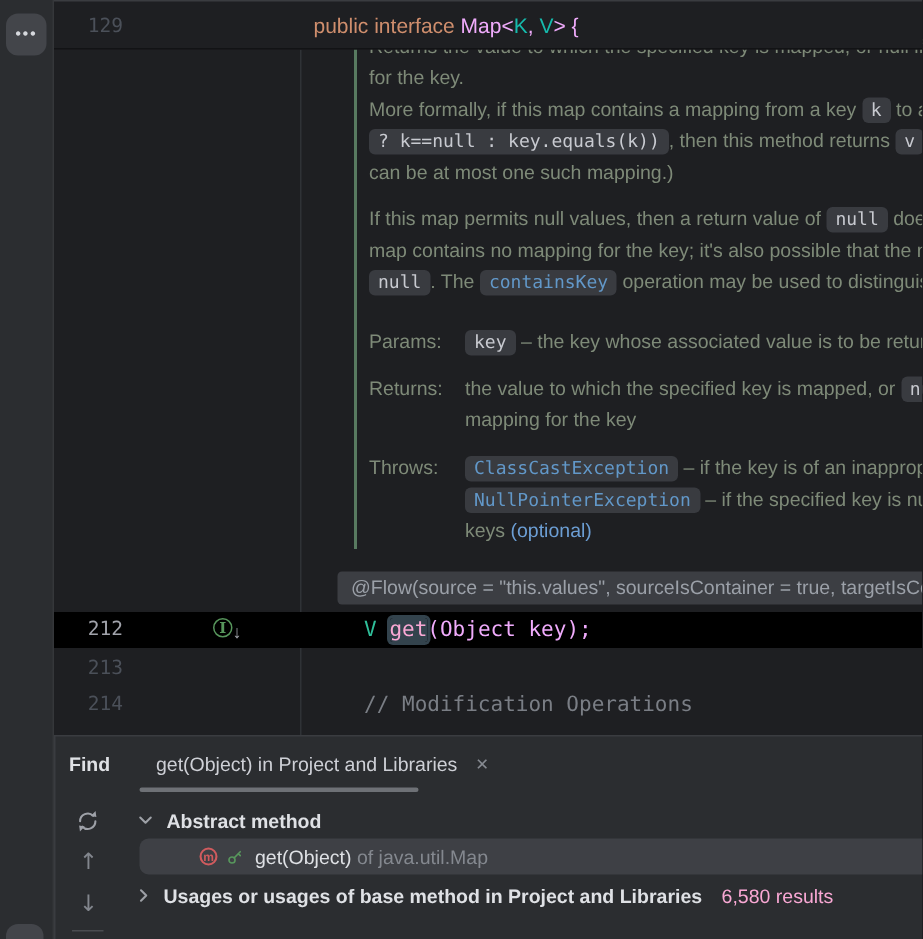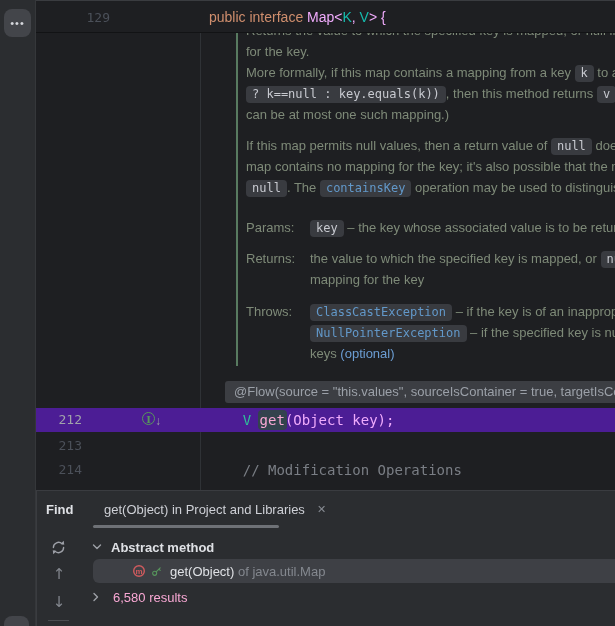--- a/index.html
+++ b/index.html
@@ -18,21 +18,21 @@
 
   
   .editor { position:absolute; left:36px; top:0; width:579px; height:490px; background:#1e1f22;
             border-top:1px solid #3a3c40; overflow:hidden; }
   .gutter-sep { position:absolute; left:164px; top:32px; bottom:0; width:1px; background:#2f3236; }
   .lnum { position:absolute; left:0; width:46px; text-align:right; color:#4b5059;
           font-family:"DejaVu Sans Mono", monospace; font-size:13px; }
 
   .sticky { position:absolute; left:0; top:1px; right:0; height:31px; background:#1e1f22;
             border-bottom:1px solid #121315; z-index:30; }
-  .sticky .lnum { line-height:31px;margin-left:28px; }
+  .sticky .lnum { line-height:31px; }
   .sticky-code { position:absolute; left:173px; top:0; line-height:31px; font-size:14px;
                  white-space:pre; color:#bcbec4; }
   .kw { color:#cf8e6d; } .tp { color:#16baac; } .plain { color:#f0abfc; }
 
   
   .doc { position:absolute; left:200px; top:19px; width:700px; height:346px; overflow:hidden;
          border-left:2px solid #587a60; padding-left:8px; color:#7e8a78; font-size:13px; }
   .dl { height:21px; line-height:21px; white-space:pre; }
   .gap10 { height:10px; } .gap19 { height:19px; } .gap11 { height:11px; }
   .chip { display:inline-block; background:#393b40; border-radius:4px; padding:0 6px;
@@ -40,21 +40,21 @@
           line-height:17px; vertical-align:baseline; }
   .chip.link { color:#6298c9; }
   .dlabel { display:inline-block; width:64px; }
   .dindent { padding-left:64px; }
   a.doclink { color:#6c9ed4; text-decoration:none; }
 
   .inlay { position:absolute; left:189px; top:380px; height:22px; line-height:22px;
            background:#3c3e43; border-radius:3px 0 0 3px; padding:0 9px; width:560px;
            color:#9ba0a8; font-size:13px; white-space:pre; overflow:hidden; }
 
-  .cur-line { position:absolute; left:0; right:0; top:407px; height:24px; background:#4c1d95; }
+  .cur-line { position:absolute; left:0; right:0; top:407px; height:24px; background:#000000; }
   .cur-line .lnum { color:#a1a3ab; line-height:24px; }
   .gutter-ic { position:absolute; left:106px; top:3px; width:26px; height:18px; cursor:pointer; }
   .impl-circle { position:absolute; left:0; top:1px; width:13px; height:13px; border:1.5px solid #57965c;
                  border-radius:50%; color:#57965c; font-size:10px; line-height:13px; text-align:center;
                  font-family:"DejaVu Serif", serif; font-weight:bold; }
   .impl-arrow { position:absolute; left:13px; top:3px; color:#9da0a6; font-size:12px; }
   .code-line { position:absolute; left:173px; font-size:14px; white-space:pre;
                font-family:"DejaVu Sans Mono", monospace; color:#bcbec4; }
   .l212 { top:407px; line-height:24px; }
   .t-type { color:#2fbf9a; }
@@ -181,17 +181,18 @@
         <path d="M5.6 6.4 L10 2 M8.6 3.4 L10 4.8" fill="none" stroke="#57965c" stroke-width="1.2" stroke-linecap="round"></path>
       </svg>
       <span class="res-name" style="margin-left:8px;">get(Object)</span>
       <span class="res-ctx"> of java.util.Map</span>
     </div>
 
     <div class="tree-row" style="top:95px;">
       <svg width="8" height="10" viewBox="0 0 8 10">
         <polyline points="2,1.5 5.5,5 2,8.5" fill="none" stroke="#9da0a6" stroke-width="1.4" stroke-linecap="round" stroke-linejoin="round"></polyline>
       </svg>
+      <span class="tree-bold">Usages or usages of base method in Project and Libraries</span>
       <span class="tree-count">6,580 results</span>
     </div>
   </div>
 
 </div>
 
 </body></html>

